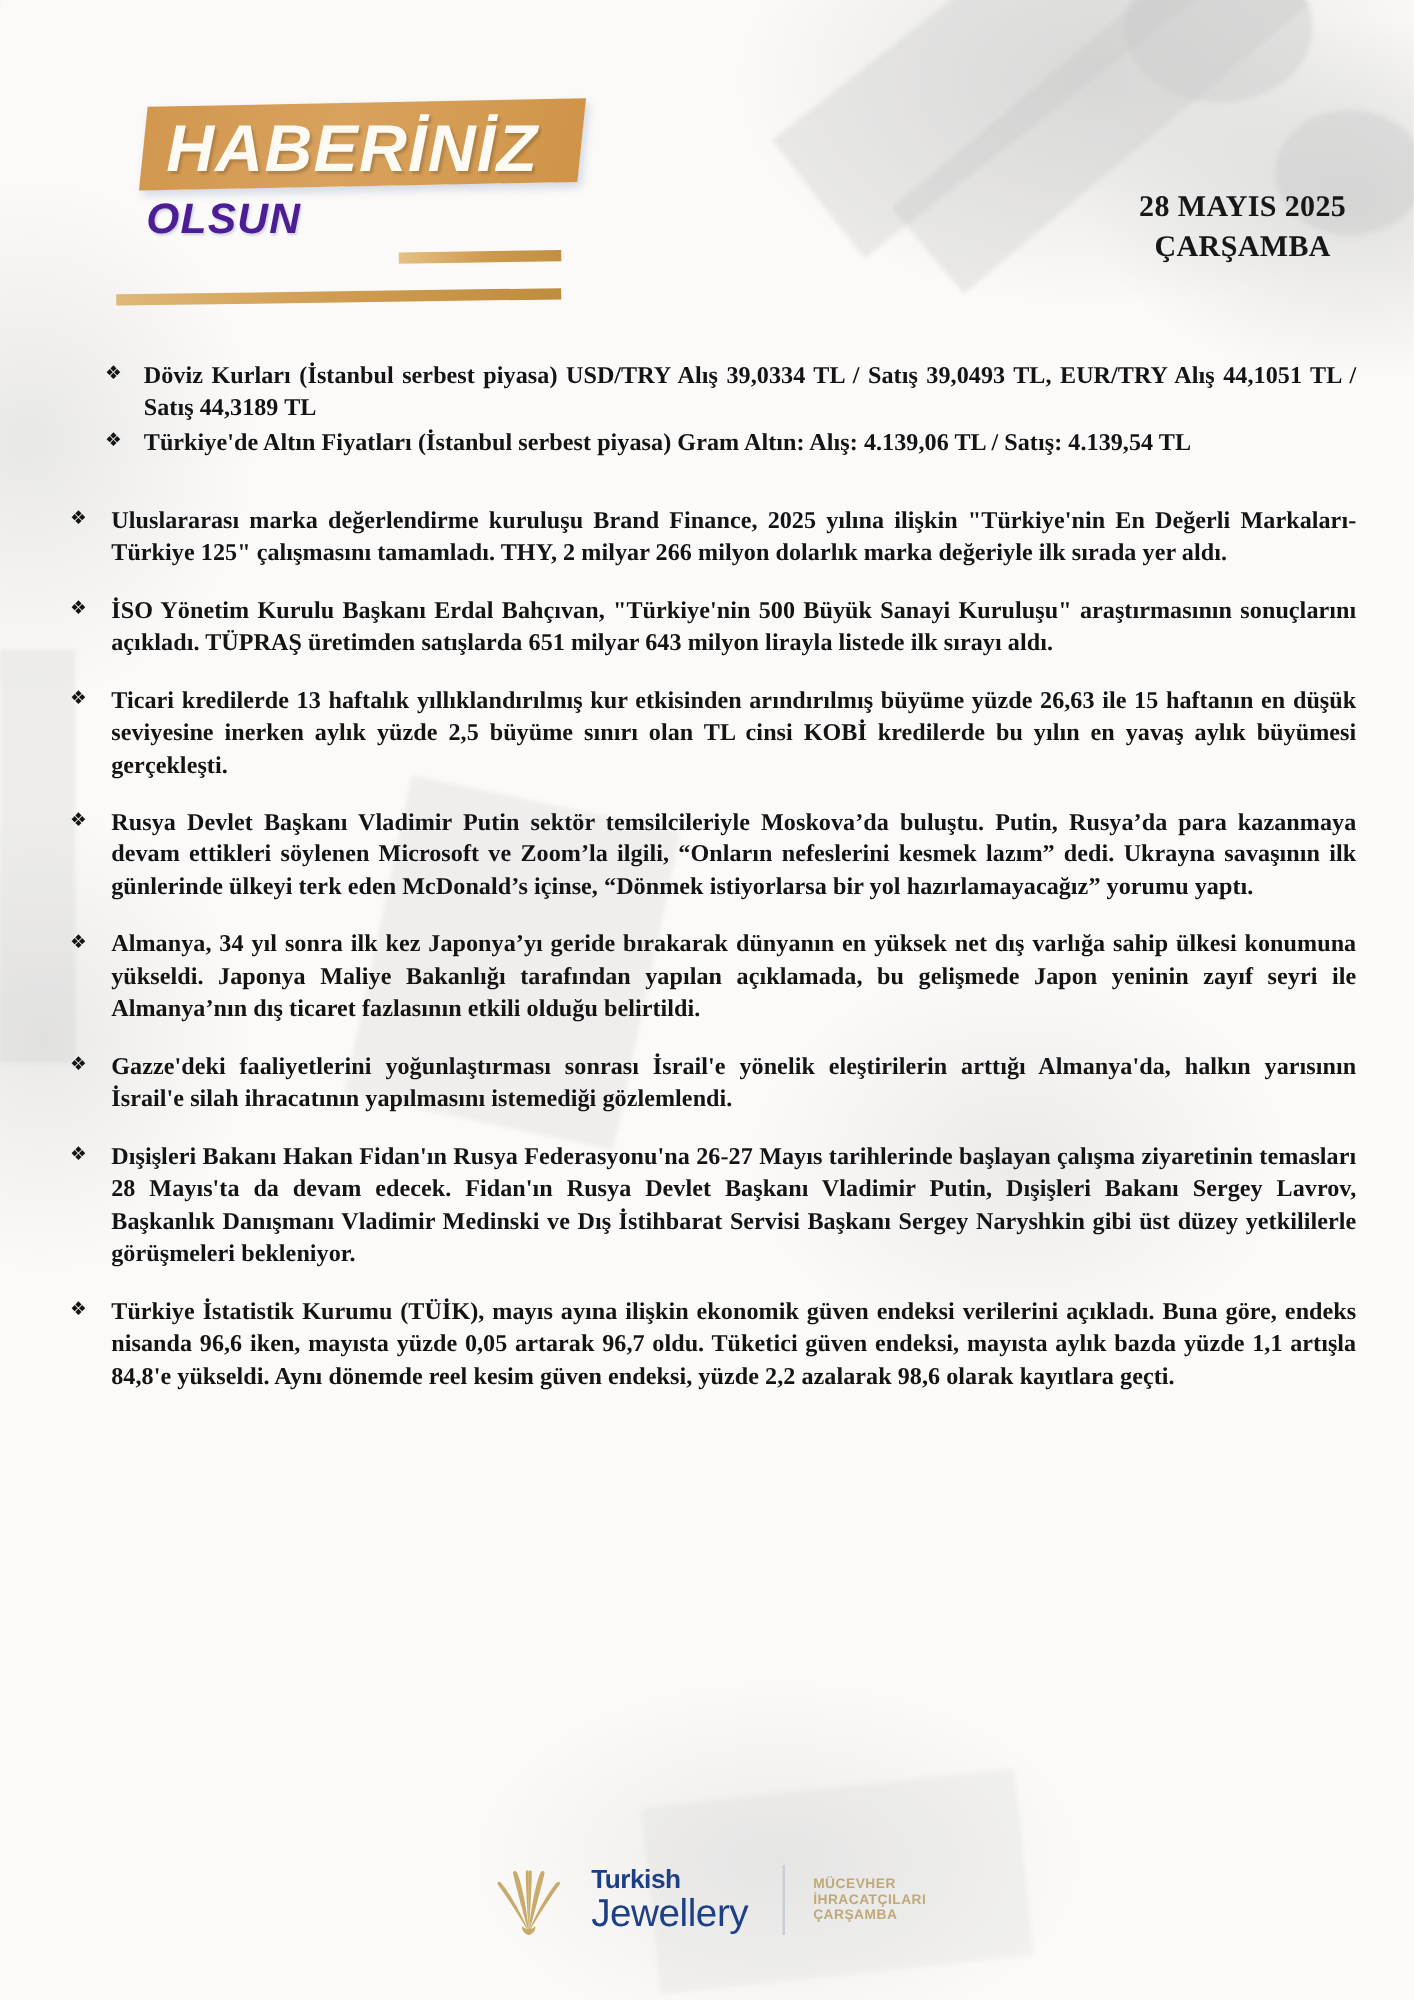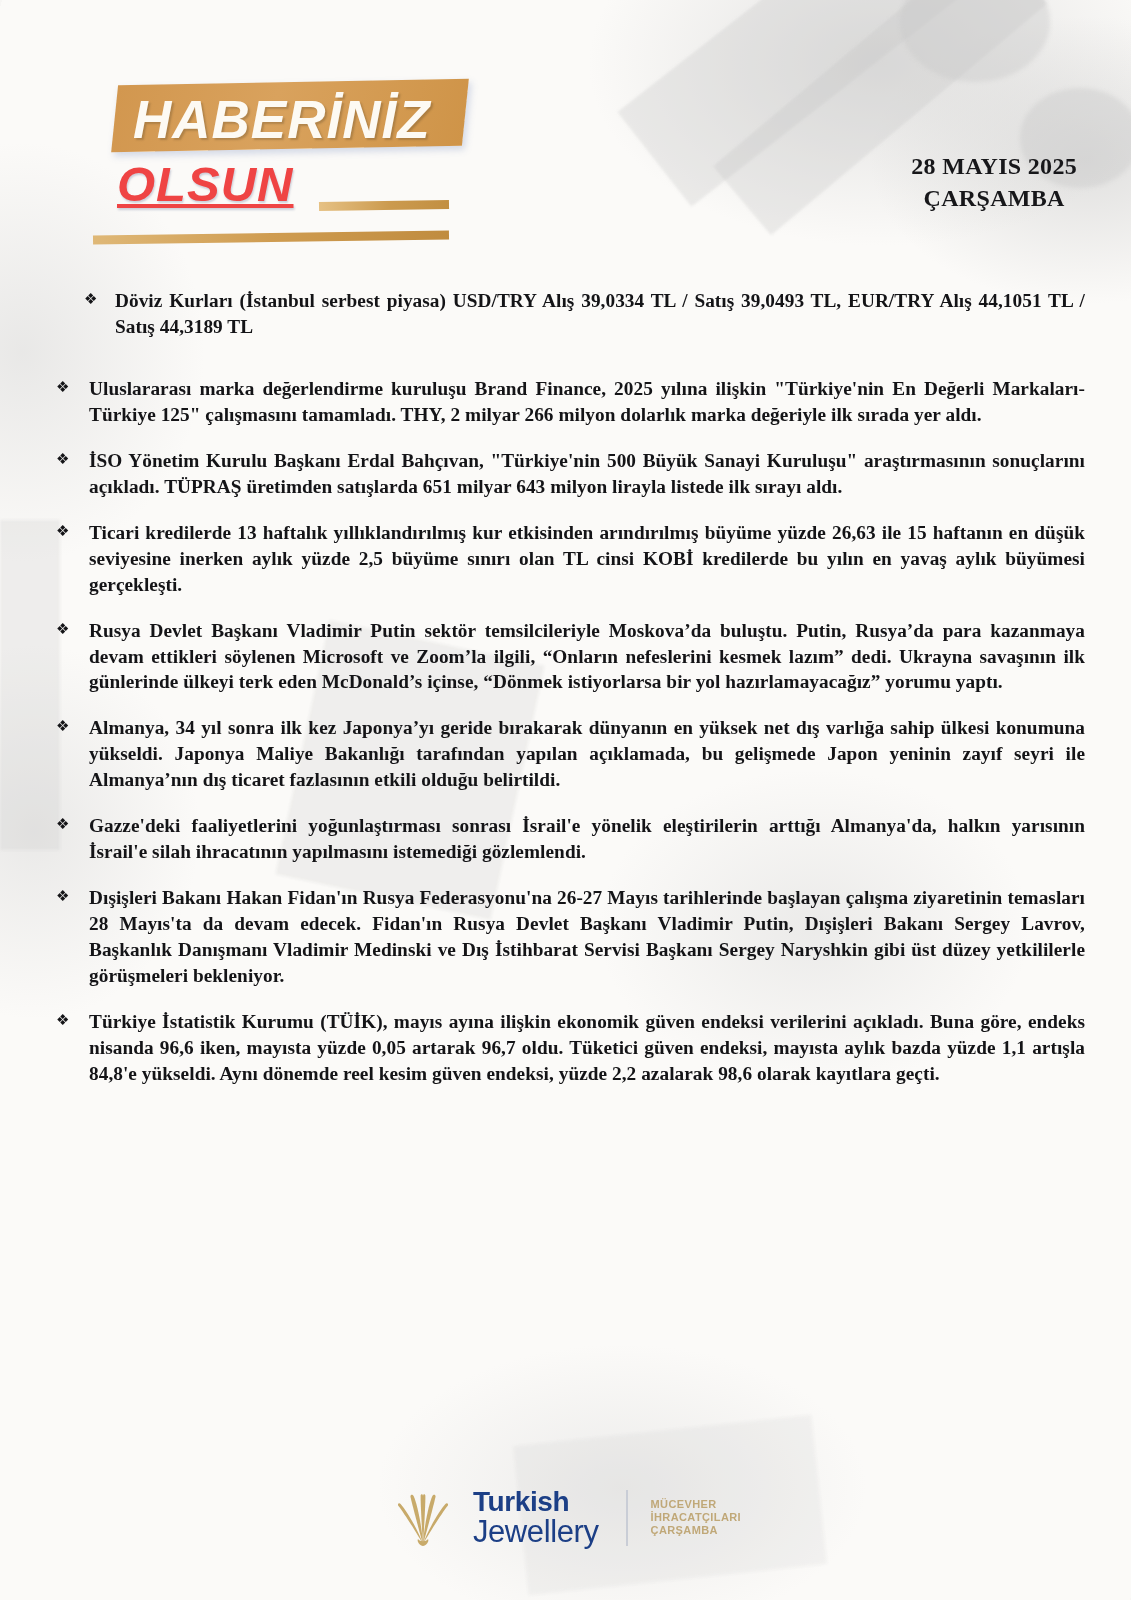--- a/index.html
+++ b/index.html
@@ -95,26 +95,25 @@
     text-shadow: 2px 2px 2px rgba(90,70,40,0.30);
     white-space: nowrap;
   }
   .logo-sub {
     position: absolute;
     left: 16px;
     top: 74px;
     font-family: "Liberation Sans", "DejaVu Sans", sans-serif;
     font-weight: bold;
     font-style: italic;
-    font-size: 49px;
+    font-size: 34px;
     letter-spacing: 1px;
-    color: #ef4444;
+    color: #4c1d95;
     text-shadow: 1px 2px 2px rgba(120,130,160,0.35);
     white-space: nowrap;
-    text-decoration: underline;
   }
   .logo-rule-short {
     position: absolute;
     left: 218px;
     top: 119px;
     width: 130px;
     height: 9px;
     background: linear-gradient(90deg, #e6c184 0%, #cb9a4e 55%, #c28f42 100%);
     transform: rotate(-0.8deg);
   }
@@ -211,21 +210,21 @@
     align-items: center;
     gap: 17px;
   }
   .fan-icon { display: block; }
   .tj-wordmark {
     font-family: "Liberation Sans", "DejaVu Sans", sans-serif;
     line-height: 1.02;
     color: #1c3f86;
   }
   .tj-line1 {
-    font-size: 28px;
+    font-size: 21px;
     font-weight: bold;
     letter-spacing: -0.4px;
     display: block;
   }
   .tj-line2 {
     font-size: 31px;
     font-weight: normal;
     letter-spacing: -0.4px;
     display: block;
   }
@@ -273,20 +272,21 @@
       <div>28 MAYIS 2025</div>
       <div>ÇARŞAMBA</div>
     </div>
 
   </div>
 
   <div class="content">
 
     <ul class="rates-group">
       <li class="bullet">Döviz Kurları (İstanbul serbest piyasa) USD/TRY Alış 39,0334 TL / Satış 39,0493 TL, EUR/TRY Alış 44,1051 TL / Satış 44,3189 TL</li>
+      <li class="bullet">Türkiye'de Altın Fiyatları (İstanbul serbest piyasa) Gram Altın: Alış: 4.139,06 TL / Satış: 4.139,54 TL</li>
     </ul>
 
     <ul class="bullets">
       <li class="bullet spaced">Uluslararası marka değerlendirme kuruluşu Brand Finance, 2025 yılına ilişkin "Türkiye'nin En Değerli Markaları-Türkiye 125" çalışmasını tamamladı. THY, 2 milyar 266 milyon dolarlık marka değeriyle ilk sırada yer aldı.</li>
       <li class="bullet spaced">İSO Yönetim Kurulu Başkanı Erdal Bahçıvan, "Türkiye'nin 500 Büyük Sanayi Kuruluşu" araştırmasının sonuçlarını açıkladı. TÜPRAŞ üretimden satışlarda 651 milyar 643 milyon lirayla listede ilk sırayı aldı.</li>
       <li class="bullet spaced">Ticari kredilerde 13 haftalık yıllıklandırılmış kur etkisinden arındırılmış büyüme yüzde 26,63 ile 15 haftanın en düşük seviyesine inerken aylık yüzde 2,5 büyüme sınırı olan TL cinsi KOBİ kredilerde bu yılın en yavaş aylık büyümesi gerçekleşti.</li>
       <li class="bullet spaced">Rusya Devlet Başkanı Vladimir Putin sektör temsilcileriyle Moskova’da buluştu. Putin, Rusya’da para kazanmaya devam ettikleri söylenen Microsoft ve Zoom’la ilgili, “Onların nefeslerini kesmek lazım” dedi. Ukrayna savaşının ilk günlerinde ülkeyi terk eden McDonald’s içinse, “Dönmek istiyorlarsa bir yol hazırlamayacağız” yorumu yaptı.</li>
       <li class="bullet spaced">Almanya, 34 yıl sonra ilk kez Japonya’yı geride bırakarak dünyanın en yüksek net dış varlığa sahip ülkesi konumuna yükseldi. Japonya Maliye Bakanlığı tarafından yapılan açıklamada, bu gelişmede Japon yeninin zayıf seyri ile Almanya’nın dış ticaret fazlasının etkili olduğu belirtildi.</li>
       <li class="bullet spaced">Gazze'deki faaliyetlerini yoğunlaştırması sonrası İsrail'e yönelik eleştirilerin arttığı Almanya'da, halkın yarısının İsrail'e silah ihracatının yapılmasını istemediği gözlemlendi.</li>
       <li class="bullet spaced">Dışişleri Bakanı Hakan Fidan'ın Rusya Federasyonu'na 26-27 Mayıs tarihlerinde başlayan çalışma ziyaretinin temasları 28 Mayıs'ta da devam edecek. Fidan'ın Rusya Devlet Başkanı Vladimir Putin, Dışişleri Bakanı Sergey Lavrov, Başkanlık Danışmanı Vladimir Medinski ve Dış İstihbarat Servisi Başkanı Sergey Naryshkin gibi üst düzey yetkililerle görüşmeleri bekleniyor.</li>

